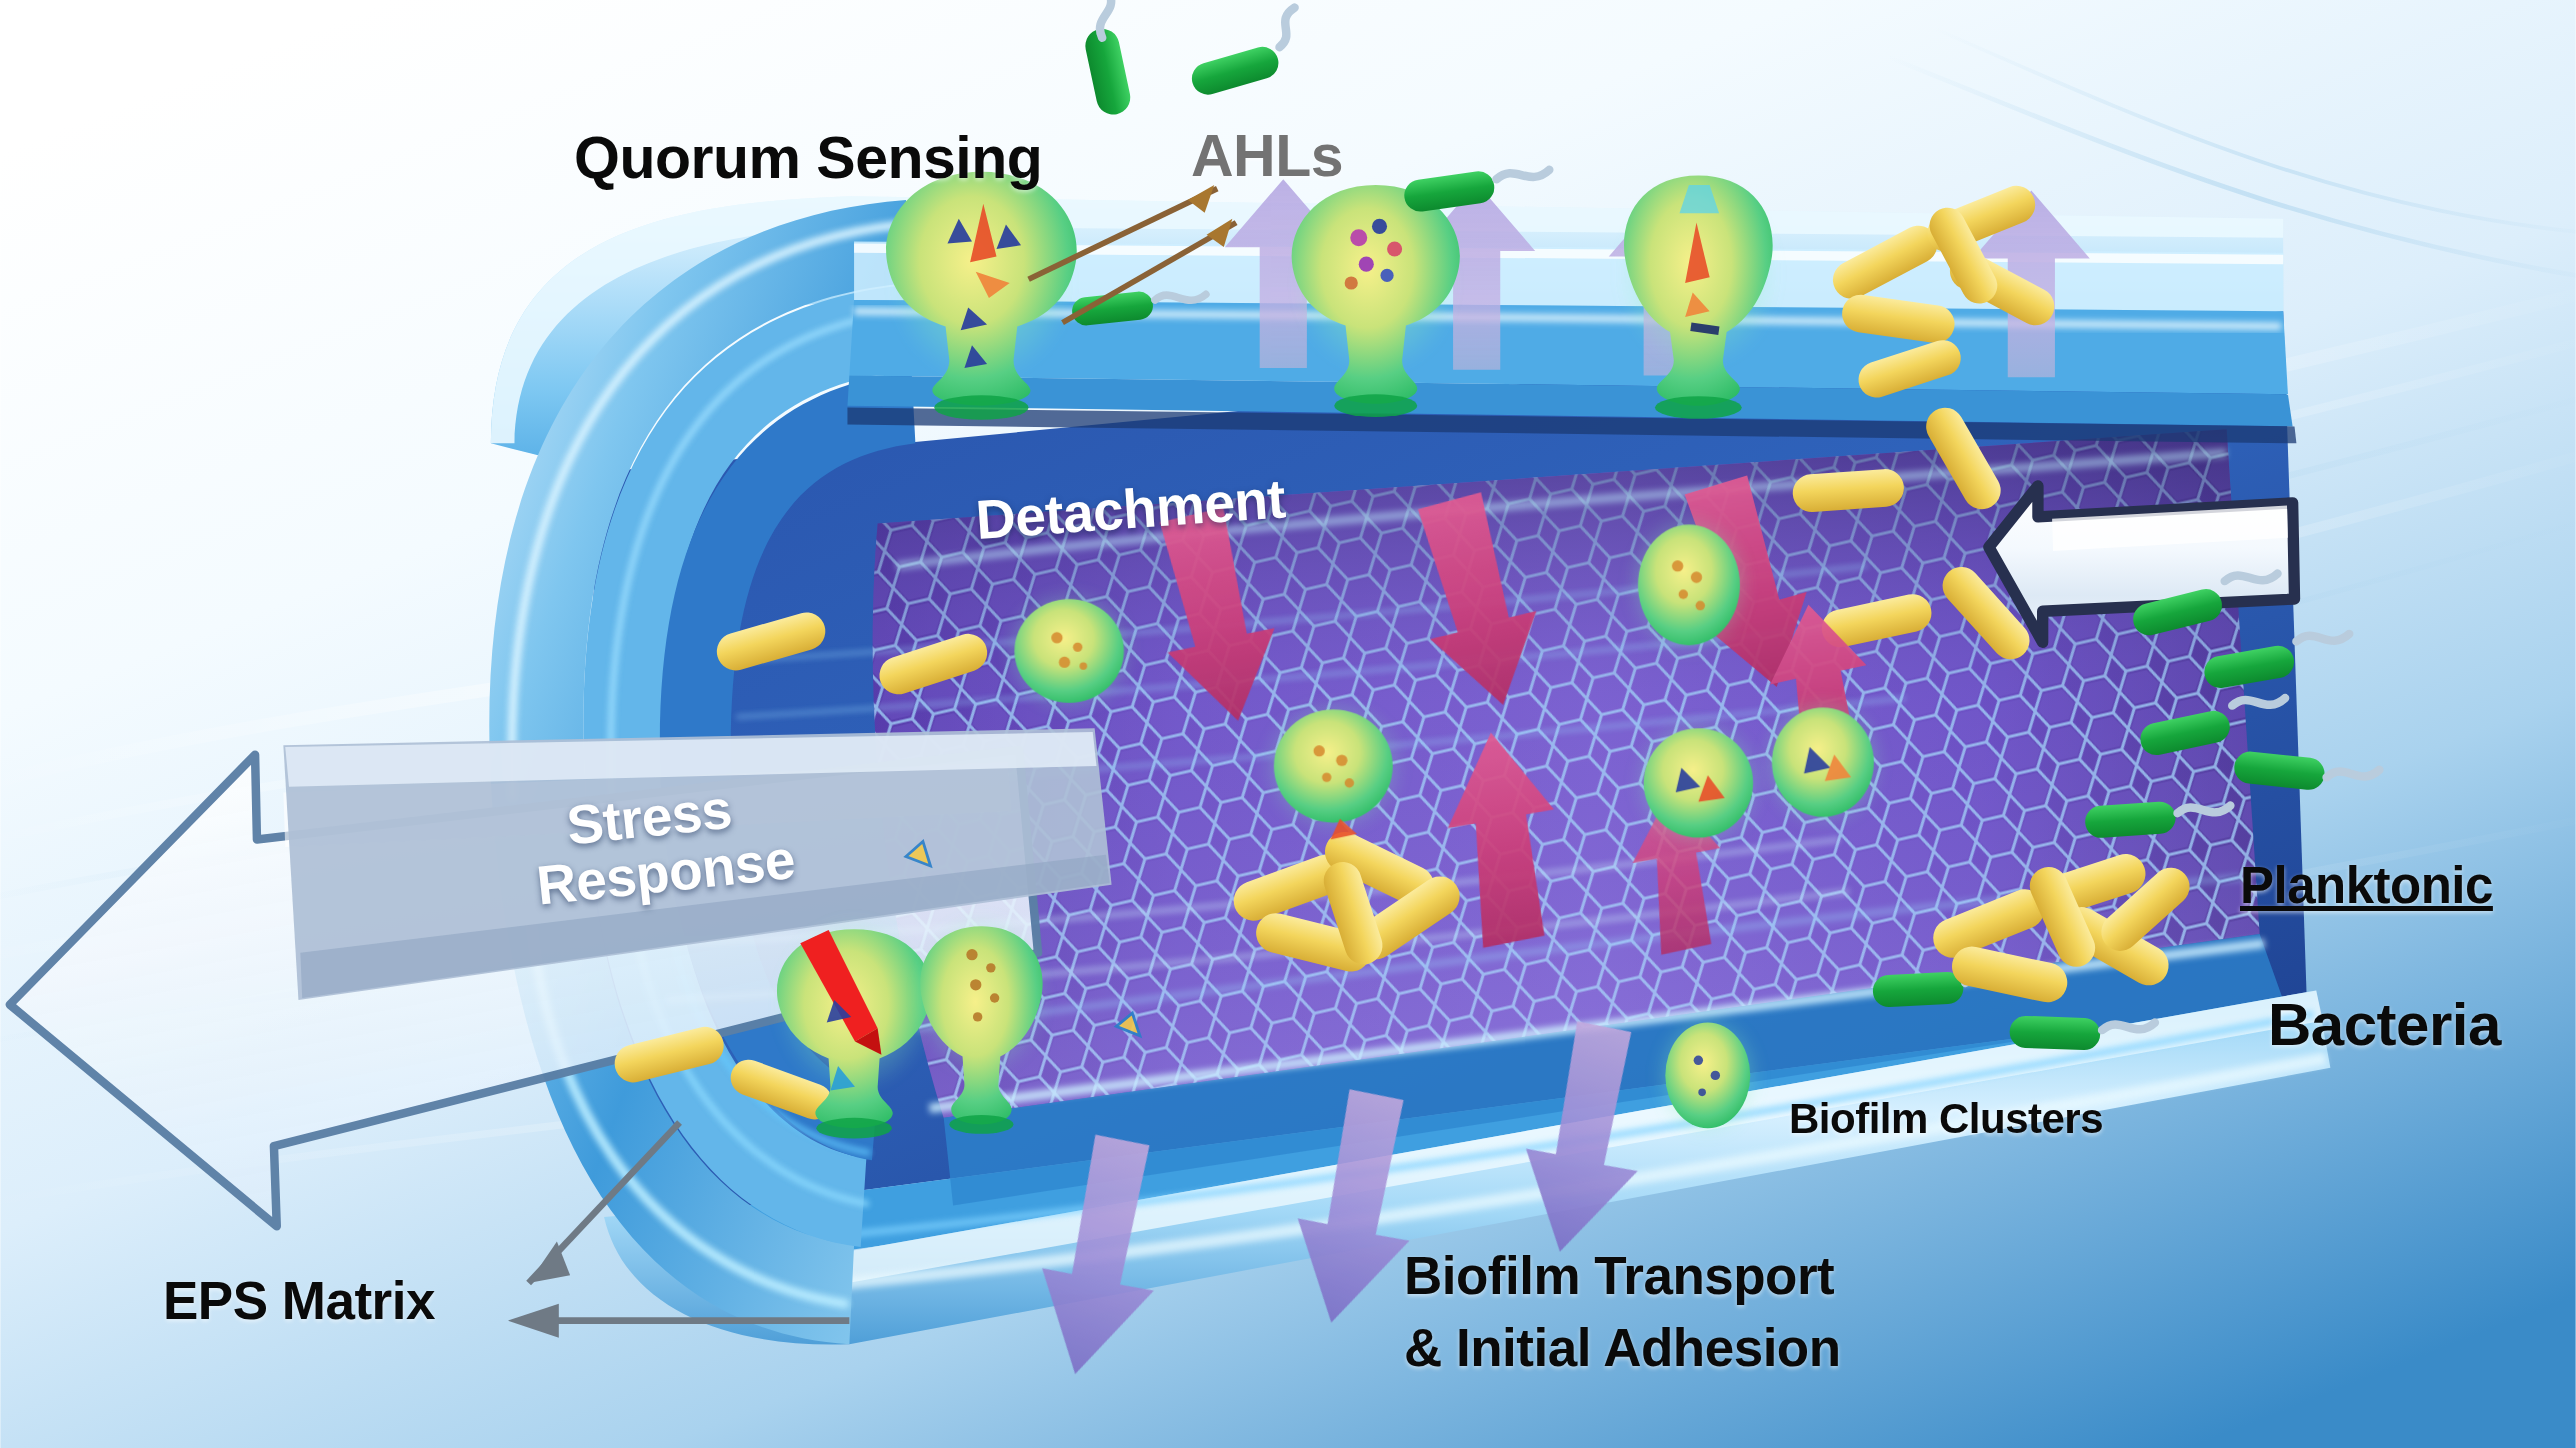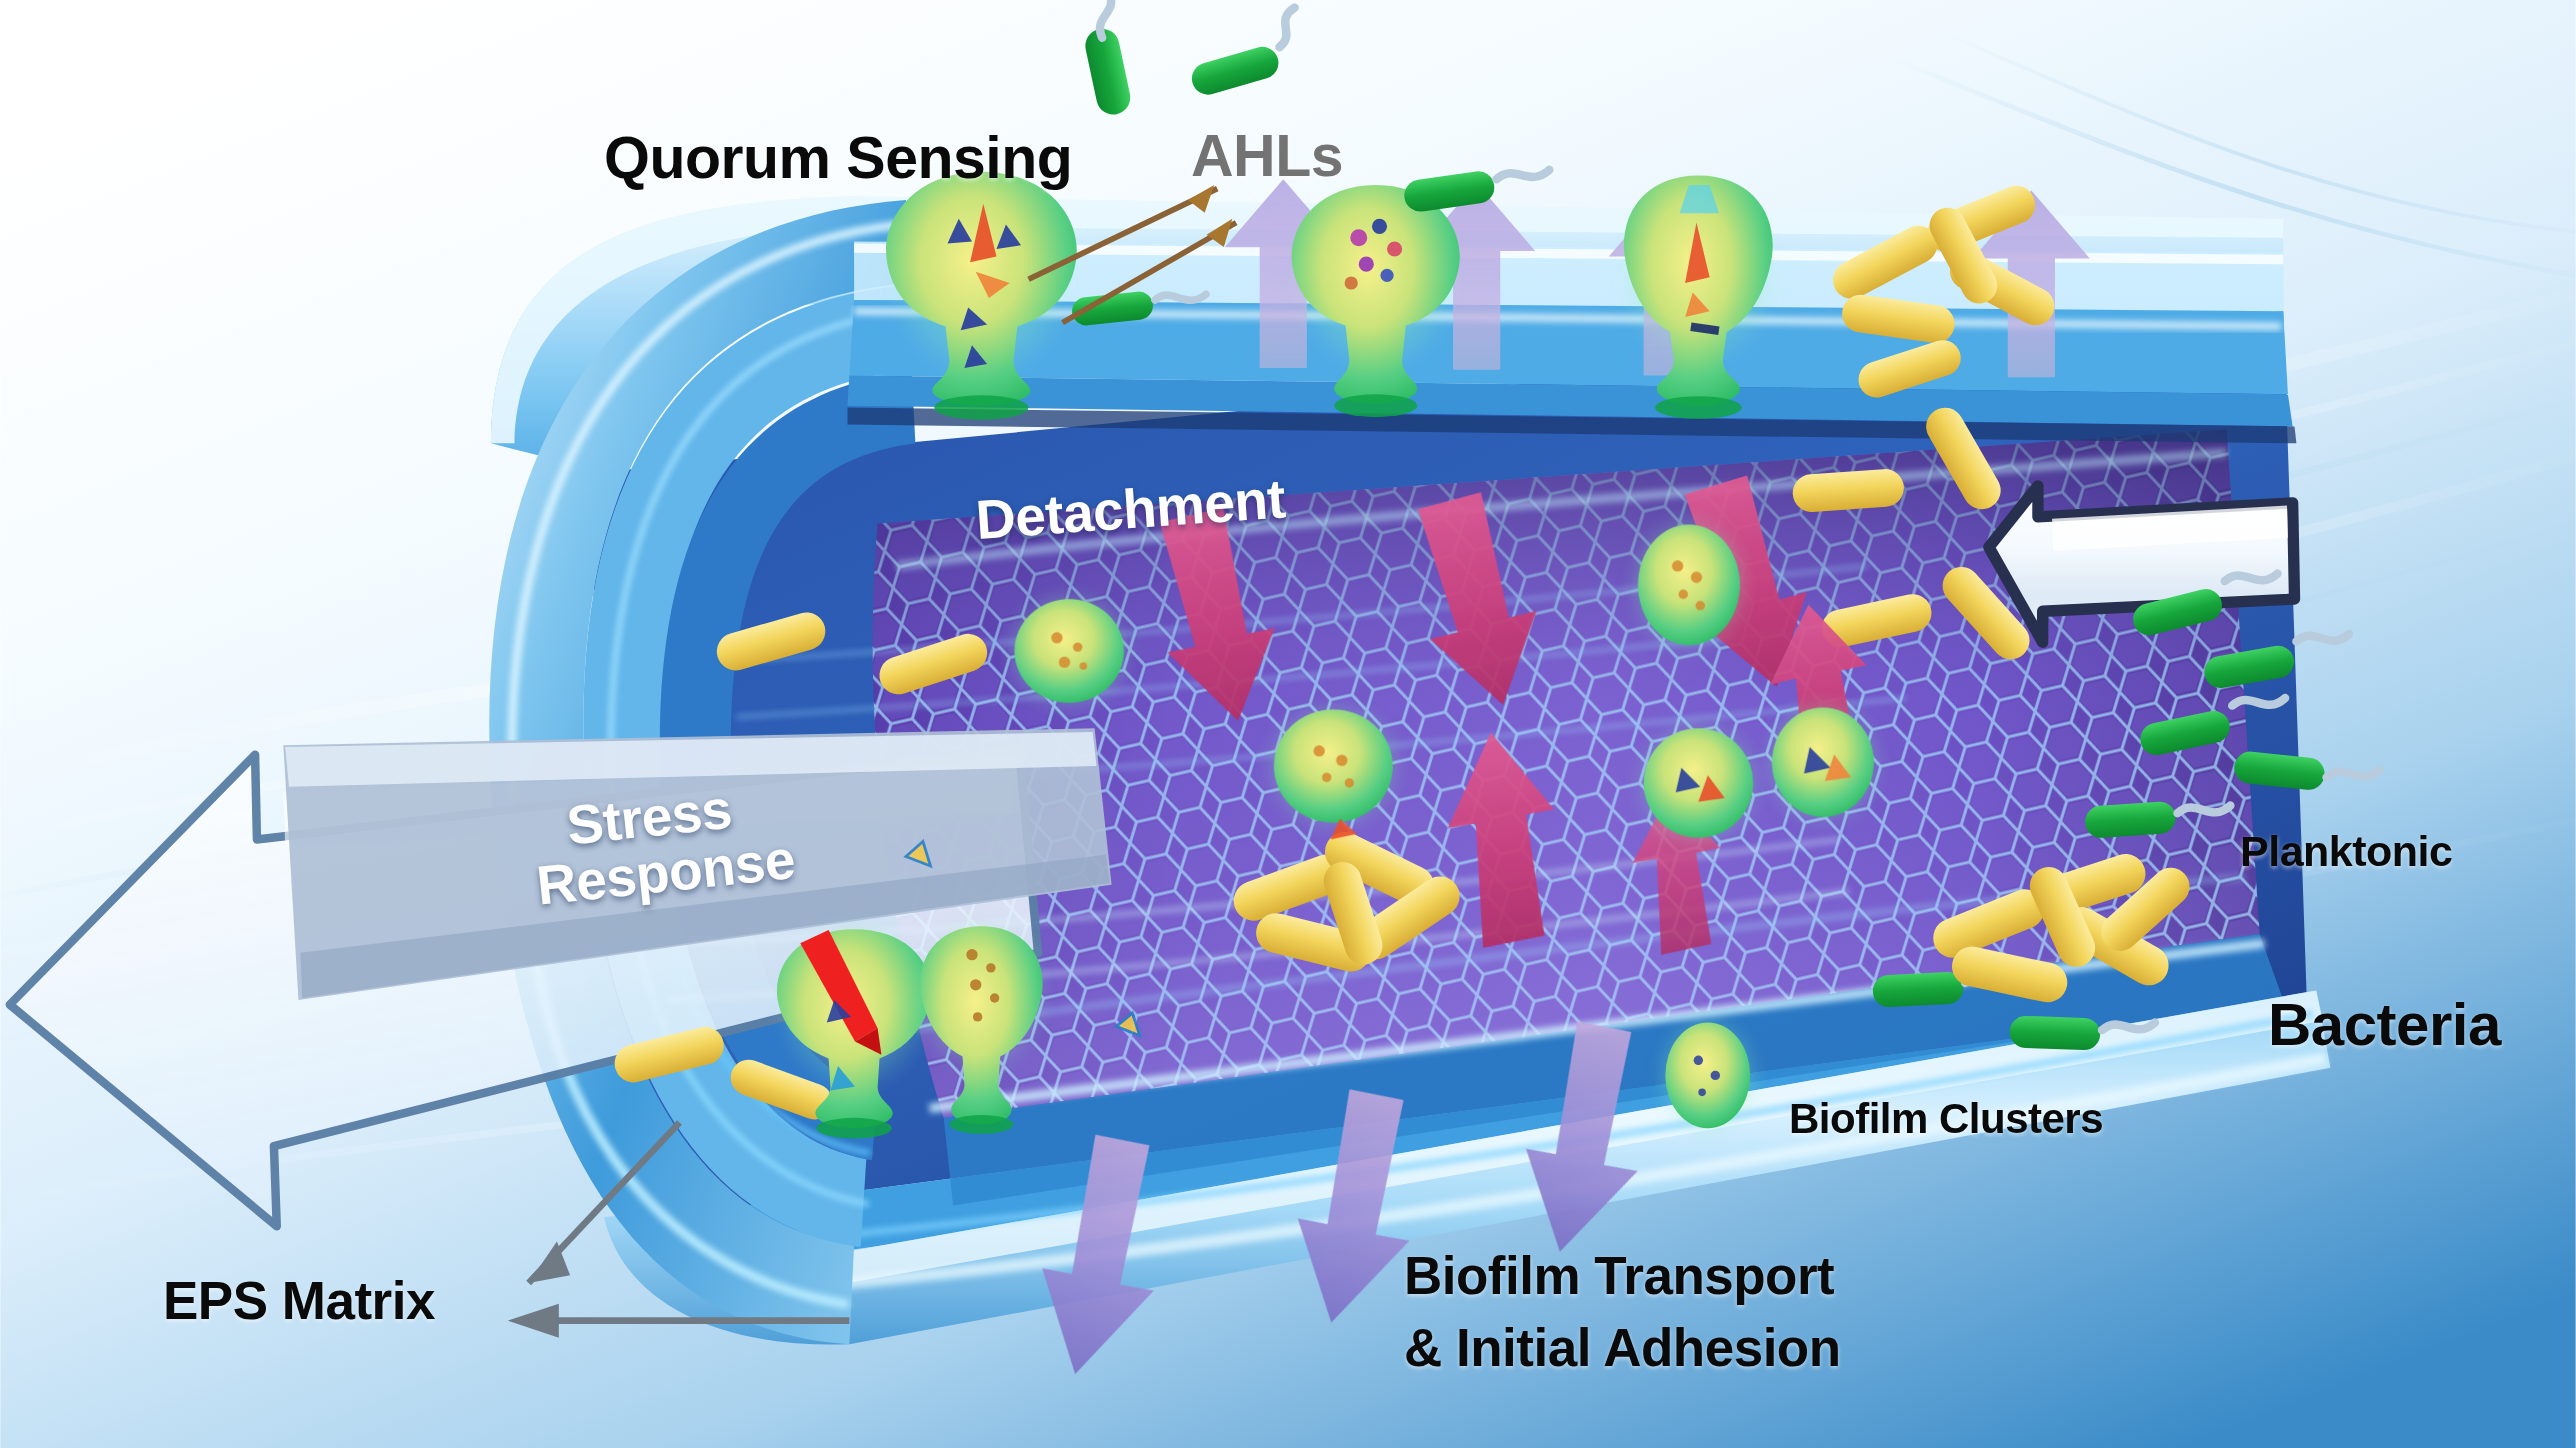--- a/index.html
+++ b/index.html
@@ -652,32 +652,32 @@
     <g stroke="#6f7a85" stroke-width="7" fill="none">
       <path d="M720 1190 L 560 1360"></path>
       <path d="M900 1400 L 570 1400"></path>
       <path d="M560 1360 L 604 1352 L 590 1316 Z" fill="#6f7a85" stroke="none"></path>
       <path d="M538 1400 L 592 1382 L 592 1418 Z" fill="#6f7a85" stroke="none"></path>
     </g>
   </svg>
 
   <div class="layer">
 
-    <div class="lbl lbl-black" style="left:604px; top:127px; font-size:59px;">Quorum Sensing</div>
+    <div class="lbl lbl-black" style="left:574px; top:127px; font-size:59px;">Quorum Sensing</div>
 
     <div class="lbl lbl-ahl" style="left:1191px; top:125px; font-size:59px;">AHLs</div>
 
     <div class="lbl lbl-white" style="left:974px; top:491px; font-size:55px; transform:rotate(-4deg); transform-origin:left top;">Detachment</div>
 
     <div class="lbl lbl-white" style="left:564px; top:797px; font-size:55px; transform:rotate(-6deg); transform-origin:left top;">Stress</div>
     <div class="lbl lbl-white" style="left:534px; top:857px; font-size:55px; transform:rotate(-6deg); transform-origin:left top;">Response</div>
 
     <div class="lbl lbl-black" style="left:163px; top:1272px; font-size:53px;">EPS Matrix</div>
 
-    <div class="lbl lbl-black" style="left:2240px; top:828px; font-size:43px;">Planktonic</div>
+    <div class="lbl lbl-black" style="left:2240px; top:858px; font-size:51px;text-decoration:underline;">Planktonic</div>
     <div class="lbl lbl-black" style="left:2268px; top:993px; font-size:60px;">Bacteria</div>
 
     <div class="lbl lbl-black" style="left:1789px; top:1096px; font-size:42px;">Biofilm Clusters</div>
 
     <div class="lbl lbl-black" style="left:1404px; top:1319px; font-size:53px;">&amp; Initial Adhesion</div>
     <div class="lbl lbl-black" style="left:1404px; top:1247px; font-size:53px;">Biofilm Transport</div>
 
   </div>
 
 </div>

